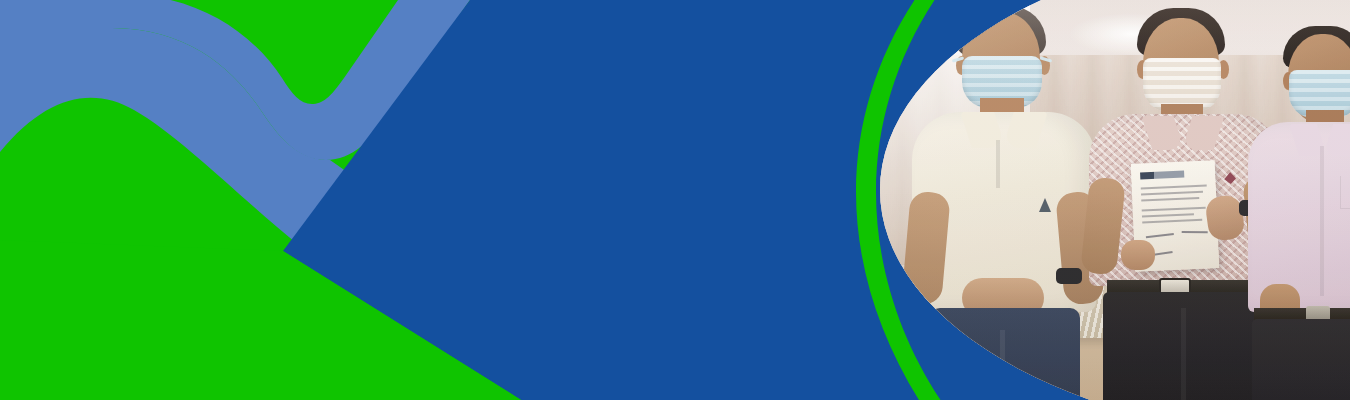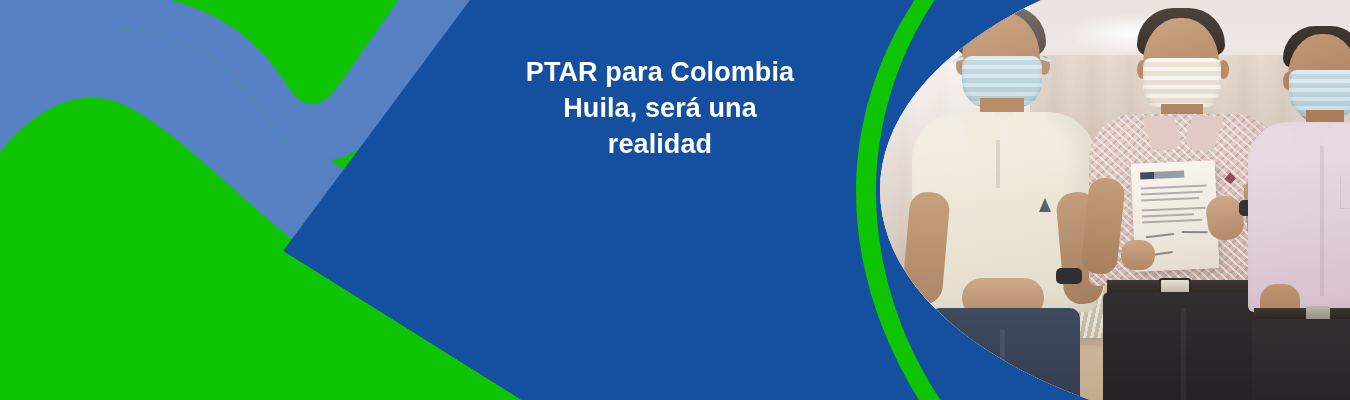--- a/index.html
+++ b/index.html
@@ -696,19 +696,14 @@
         <div class="hand"></div>
         <div class="belt"></div>
         <div class="buckle"></div>
         <div class="pants"></div>
       </div>
 
       <div class="photo-soften"></div>
     </div>
   </div>
 
-  <div class="headline-wrap">
-    <h1 class="headline">PTAR para Colombia
-Huila, será una
-realidad</h1>
-  </div>
 
 </div>
 
 </body></html>

